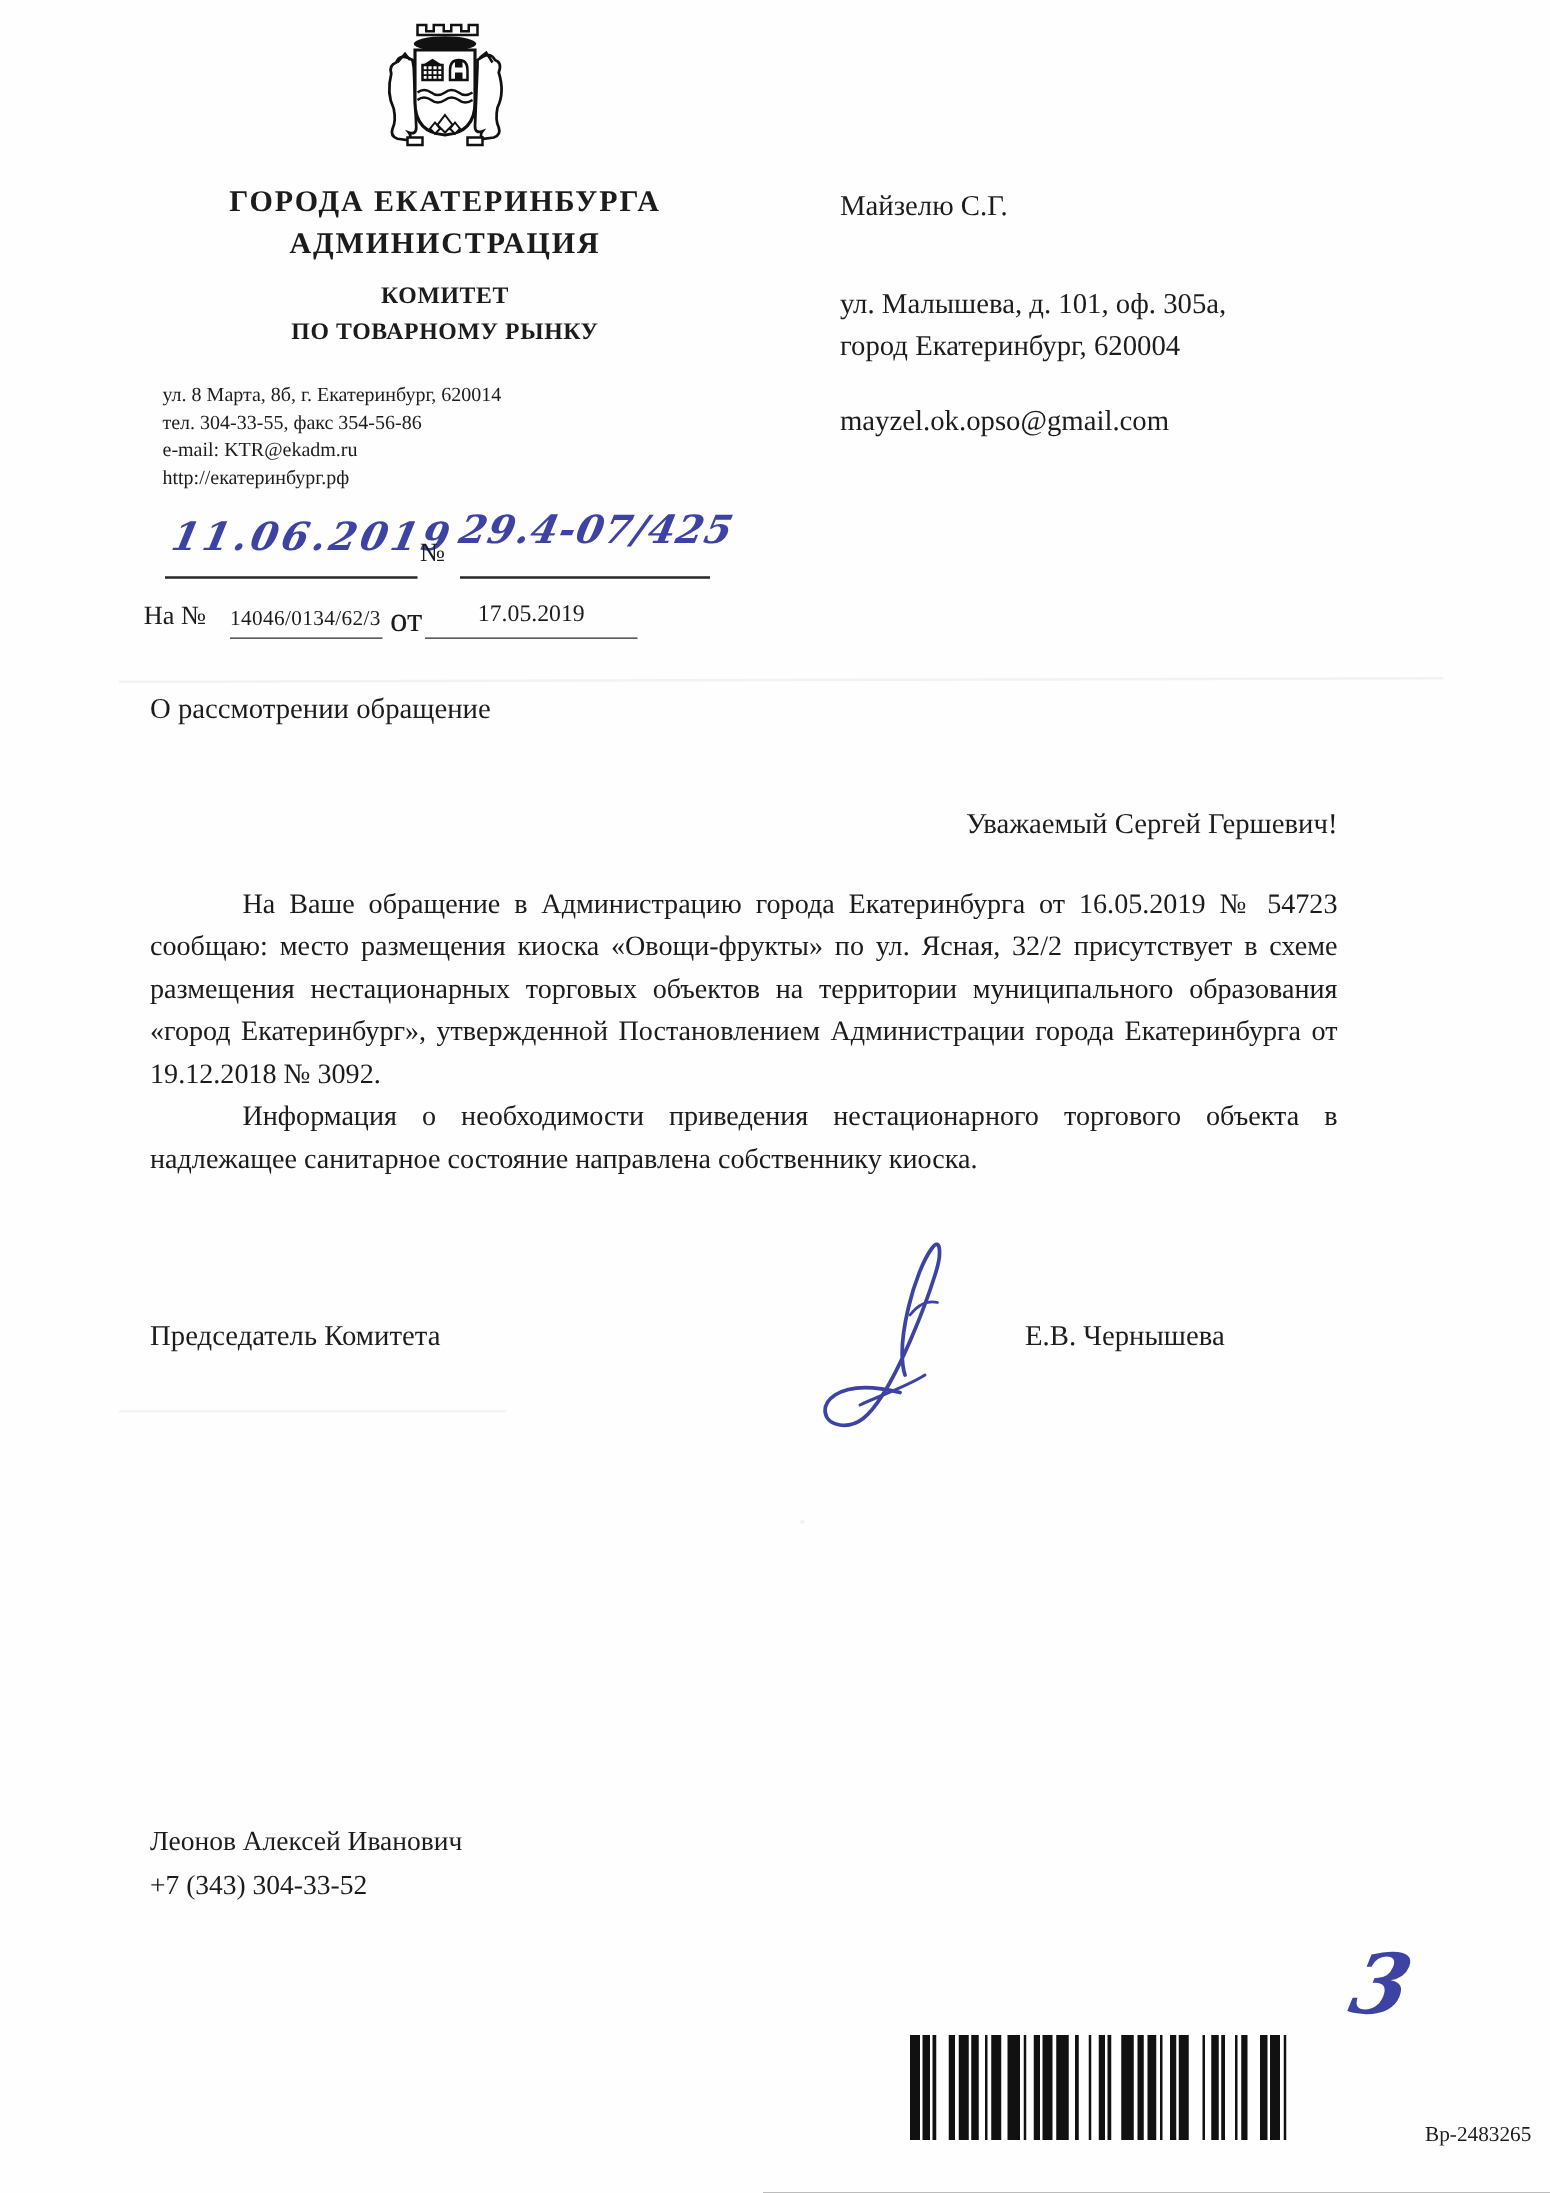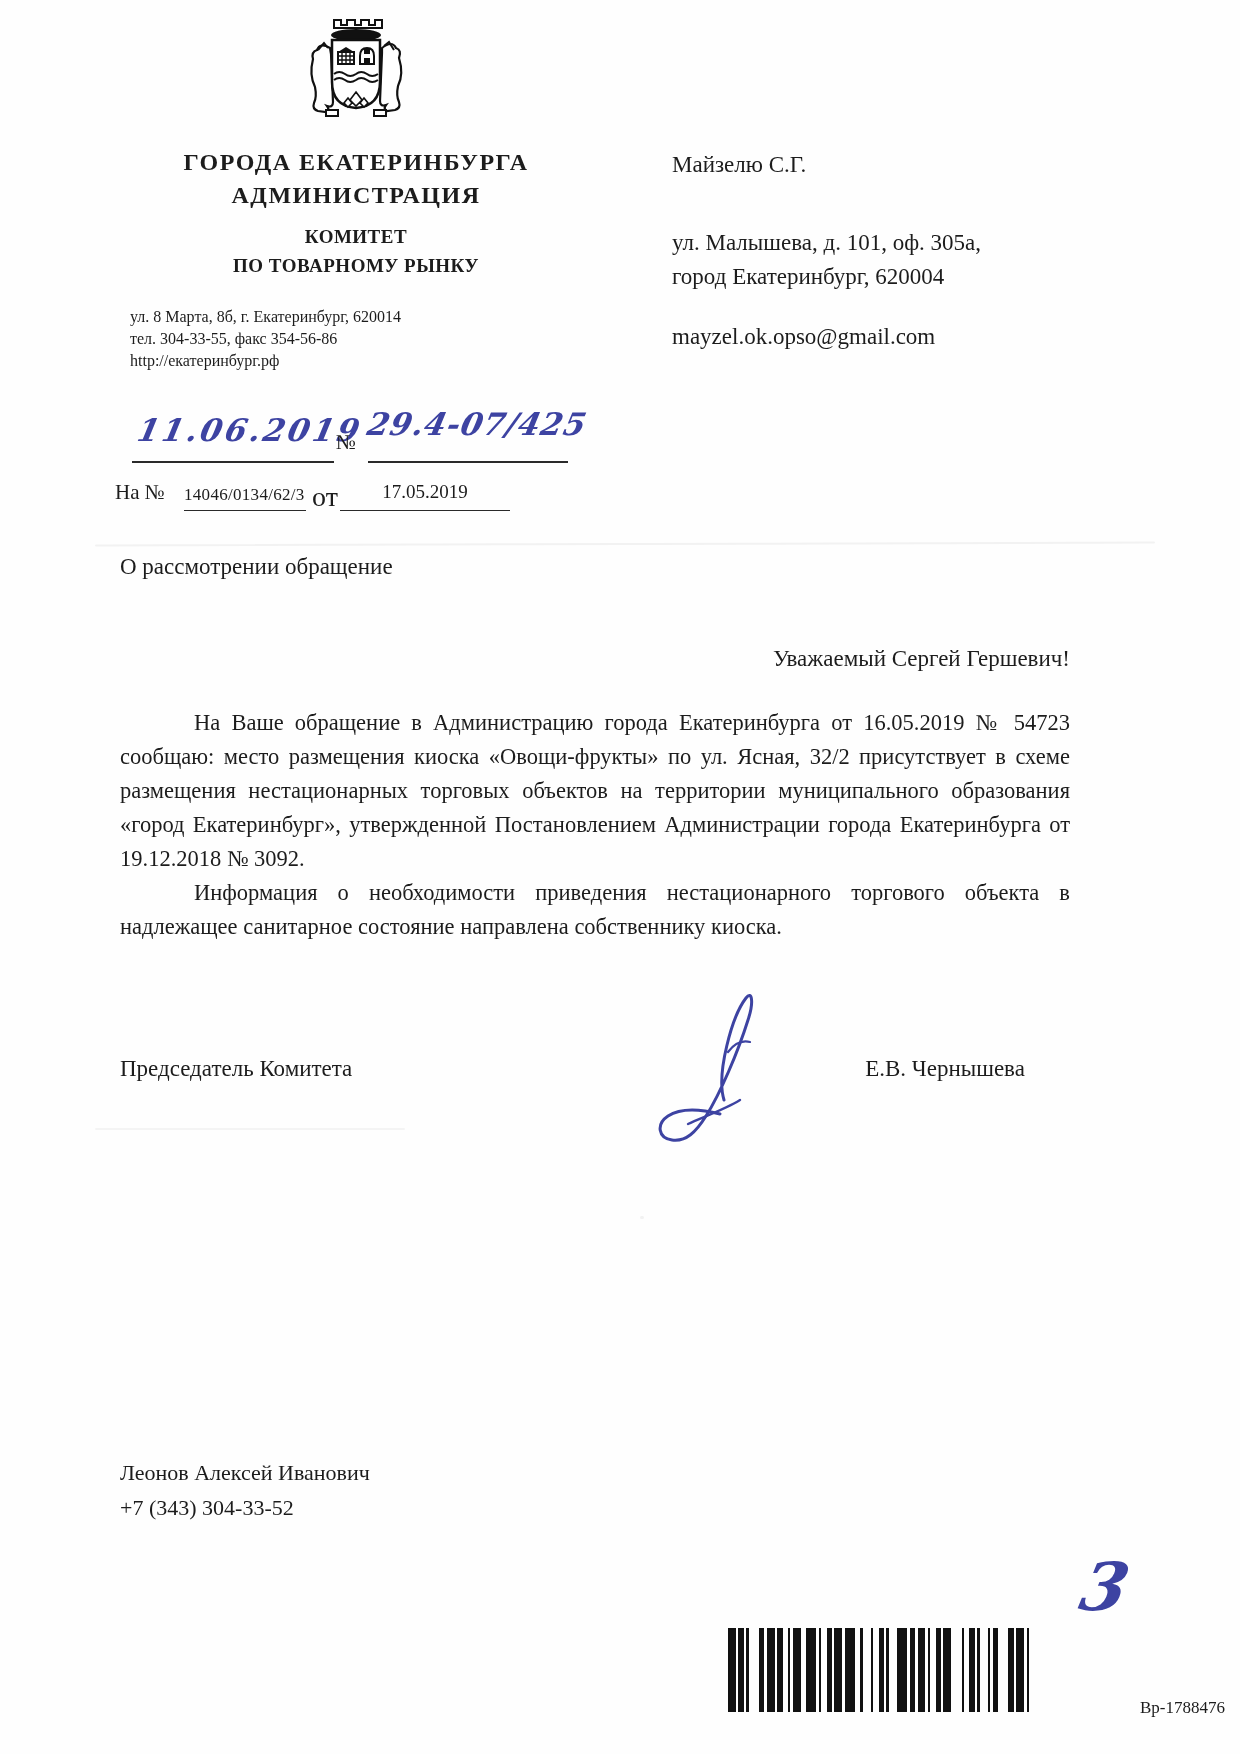--- a/index.html
+++ b/index.html
@@ -46,21 +46,21 @@
   .in-ref-date{position:absolute;left:340px;top:481px;width:170px;text-align:center;font-size:19px;}
   .ul-3{left:184px;top:510px;width:122px;border-bottom-width:1.5px;}
   .ul-4{left:340px;top:510px;width:170px;border-bottom-width:1.5px;}
   
   .subject{position:absolute;left:120px;top:554px;font-size:23px;}
   .salutation{position:absolute;left:120px;top:646px;width:950px;text-align:right;font-size:23px;}
   .body-text{position:absolute;left:120px;top:706px;width:950px;font-size:22.5px;line-height:34px;text-align:justify;}
   .body-text p{margin:0;text-indent:74px;}
   
   .sig-title{position:absolute;left:120px;top:1056px;font-size:23px;}
-  .sig-name{position:absolute;left:820px;top:1056px;width:250px;text-align:center;font-size:23px;}
+  .sig-name{position:absolute;left:820px;top:1056px;width:250px;text-align:left;font-size:23px;}
   .sig-scribble{position:absolute;left:628px;top:982px;width:180px;height:168px;}
   
   .exec-name{position:absolute;left:120px;top:1460px;font-size:22px;}
   .exec-phone{position:absolute;left:120px;top:1495px;font-size:22px;}
   
   .hw-mark{position:absolute;left:1082px;top:1548px;font-size:66px;letter-spacing:0;}
   .barcode{position:absolute;left:728px;top:1628px;width:402px;height:84px;display:flex;align-items:stretch;}
   .barcode .bar{height:100%;}
   .bar.b{background:#111;}
   .bar.w{background:transparent;}
@@ -108,20 +108,21 @@
     <div class="org-line">ГОРОДА  ЕКАТЕРИНБУРГА</div>
     <div class="org-line">АДМИНИСТРАЦИЯ</div>
   </div>
   <div class="dept-block">
     <div class="dept-line">КОМИТЕТ</div>
     <div class="dept-line">ПО ТОВАРНОМУ РЫНКУ</div>
   </div>
   <div class="hq-block">
     <div class="hq-line">ул. 8 Марта, 8б, г. Екатеринбург, 620014</div>
     <div class="hq-line">тел. 304-33-55, факс 354-56-86</div>
+    <div class="hq-line">e-mail: KTR@ekadm.ru</div>
     <div class="hq-line">http://екатеринбург.рф</div>
   </div>
 
   <div class="recipient">
     <div class="r-name">Майзелю С.Г.</div>
     <div class="r-addr1">ул. Малышева, д. 101, оф. 305а,</div>
     <div class="r-addr2">город Екатеринбург, 620004</div>
     <div class="r-email">mayzel.ok.opso@gmail.com</div>
   </div>
 
@@ -216,18 +217,18 @@
       <div class="bar w" style="width: 2.6px;"></div>
       <div class="bar b" style="width: 5.2px;"></div>
       <div class="bar w" style="width: 10.4px;"></div>
       <div class="bar b" style="width: 5.2px;"></div>
       <div class="bar w" style="width: 2.6px;"></div>
       <div class="bar b" style="width: 7.8px;"></div>
       <div class="bar w" style="width: 2.6px;"></div>
       <div class="bar b" style="width: 2.6px;"></div>
       <div class="bar w" style="width: 5.2px;"></div>
     </div>
-  <div class="barcode-label">Вр-1788476</div>
+  <div class="barcode-label">Вр-2483265</div>
 
   <div class="artifact a1"></div>
   <div class="artifact a2"></div>
   <div class="artifact a3"></div>
 </div>
 
 </body></html>

